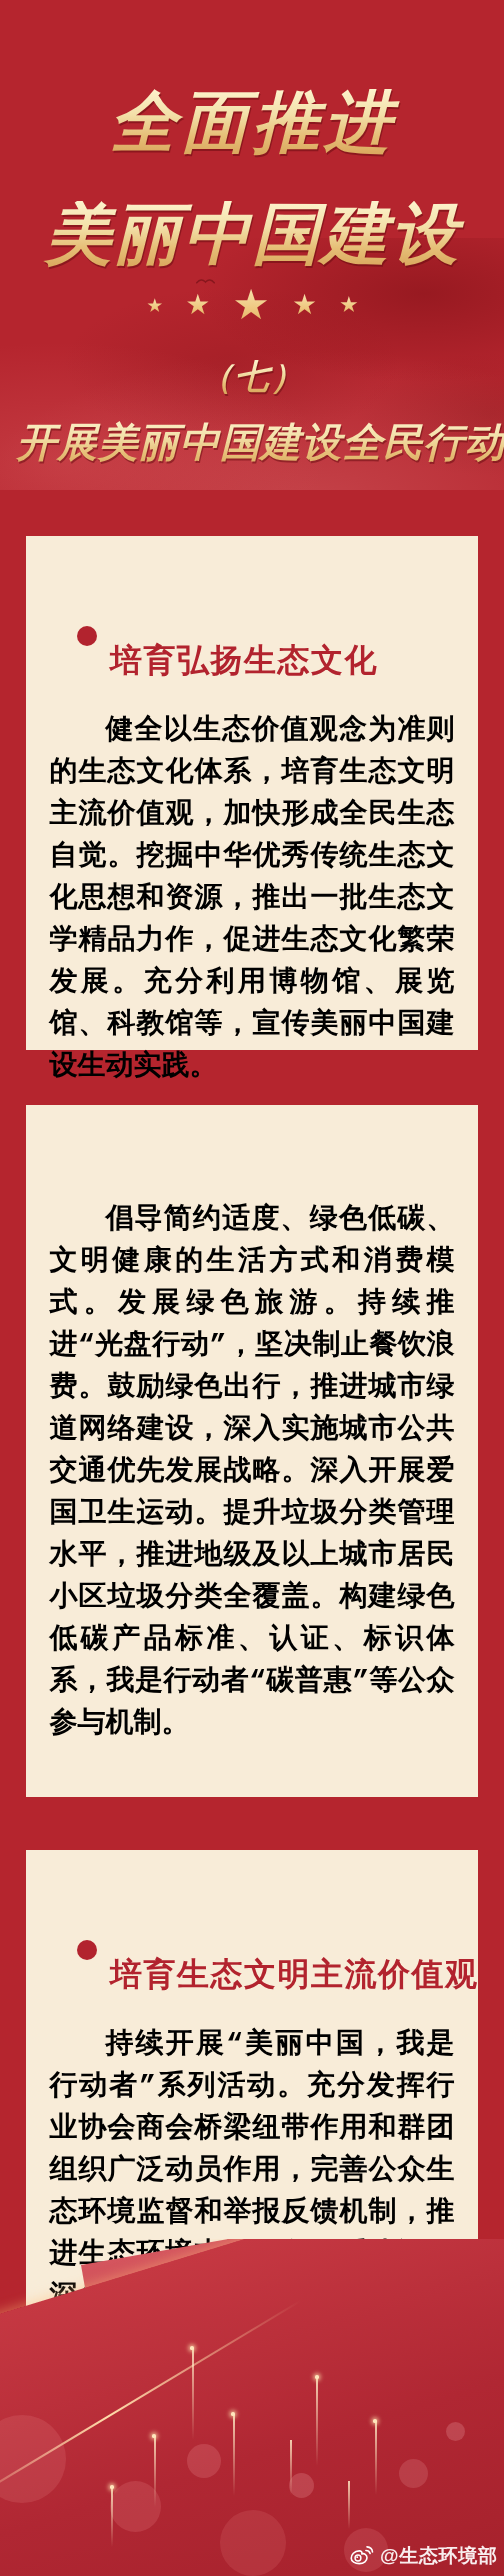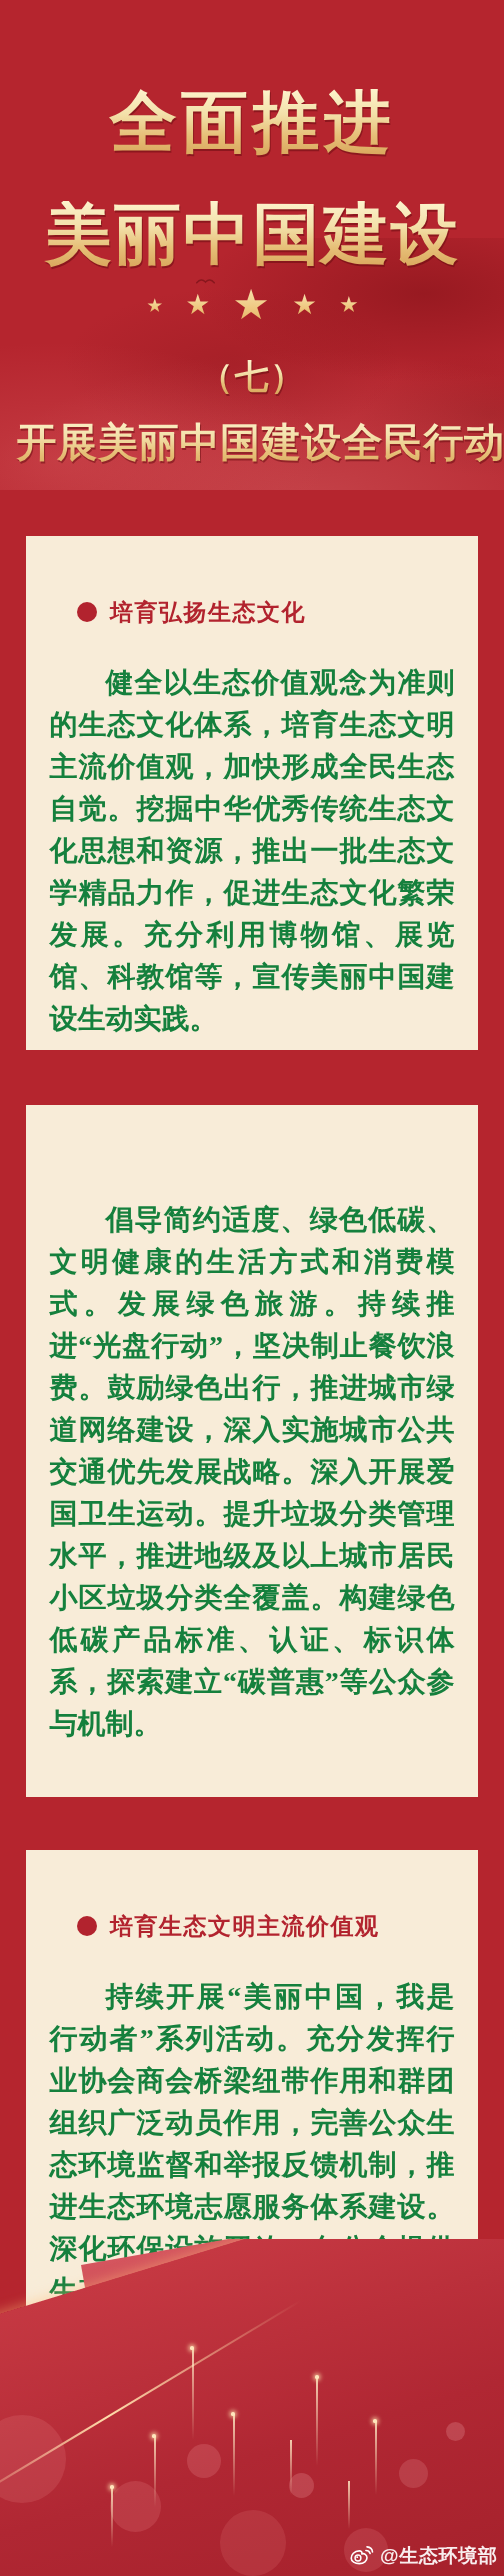--- a/index.html
+++ b/index.html
@@ -22,20 +22,21 @@
       radial-gradient(454px 205px at 62% 105%, rgba(235,140,140,.28), rgba(235,140,140,0) 75%),
       radial-gradient(190px 88px at 97% 70%, rgba(150,30,34,.5), rgba(150,30,34,0) 70%);
   }
   .bird{position:absolute;top:277px;left:196px;opacity:.75;}
 
   
   .gold{
     background:linear-gradient(180deg,#fdf3cd 0%,#f3e0a9 38%,#e6bf77 70%,#d9a65c 100%);
     -webkit-background-clip:text;background-clip:text;color:transparent;
     filter:drop-shadow(1.5px 2.2px 0.7px rgba(100,10,14,.5));
+    font-style:italic;
   }
 
   .title-line{
     position:absolute;left:0;width:100%;text-align:center;
     font-family:"Liberation Serif","DejaVu Serif",serif;
     font-weight:bold;font-size:67px;letter-spacing:4.4px;line-height:1;
     white-space:nowrap;
   }
   .title-1{top:89px;}
   .title-2{top:192px;letter-spacing:2.2px;margin-top:9px;}
@@ -76,27 +77,28 @@
     z-index:2;
   }
   .card-1{top:536px;height:514px;}
   .card-2{top:1105px;height:692px;}
   .card-3{top:1850px;height:525px;clip-path:polygon(0 0,100% 0,100% 468px,0 514px);}
 
   .heading-row{display:flex;align-items:center;gap:13px;padding:0 23.4px 0 51px;}
   .bullet{width:20px;height:20px;border-radius:50%;background:#b2232e;flex:0 0 auto;}
   .card-heading{
     font-family:"Liberation Sans","DejaVu Sans",sans-serif;
-    font-weight:bold;font-size:23px;line-height:32px;color:#b2232e;letter-spacing:1.5px;
+    font-weight:bold;font-size:32px;line-height:32px;color:#b2232e;letter-spacing:1.5px;
     white-space:nowrap;
+    margin-top:48px;
   }
   .card-body{
     margin:34px 23.4px 0 23.4px;
-    font-family:Liberation Serif, serif;
-    font-weight:bold;font-size:28px;line-height:42px;color:#15803d;
+    font-family:Liberation Mono, monospace;
+    font-weight:bold;font-size:28px;line-height:42px;color:#000000;
     text-align:justify;text-indent:2em;
   }
 
   
   .bottom-decor{position:absolute;left:0;top:2239px;width:505px;height:337px;overflow:hidden;z-index:3;}
   .band-light{
     position:absolute;top:26px;left:81px;width:717px;height:315px;
     transform:rotate(-10deg);transform-origin:top left;
     background:linear-gradient(180deg,#d4555e 0%,#c23a45 55%,#b42b36 100%);
   }
@@ -178,21 +180,21 @@
 
   <div class="card card-1">
     <div class="heading-row">
       <span class="bullet"></span>
       <span class="card-heading">培育弘扬生态文化</span>
     </div>
     <p class="card-body">健全以生态价值观念为准则的生态文化体系，培育生态文明主流价值观，加快形成全民生态自觉。挖掘中华优秀传统生态文化思想和资源，推出一批生态文学精品力作，促进生态文化繁荣发展。充分利用博物馆、展览馆、科教馆等，宣传美丽中国建设生动实践。</p>
   </div>
 
   <div class="card card-2">
-    <p class="card-body">倡导简约适度、绿色低碳、文明健康的生活方式和消费模式。发展绿色旅游。持续推进“光盘行动”，坚决制止餐饮浪费。鼓励绿色出行，推进城市绿道网络建设，深入实施城市公共交通优先发展战略。深入开展爱国卫生运动。提升垃圾分类管理水平，推进地级及以上城市居民小区垃圾分类全覆盖。构建绿色低碳产品标准、认证、标识体系，探索建立“碳普惠”等公众参与机制。</p>
+    <p class="card-body">倡导简约适度、绿色低碳、文明健康的生活方式和消费模式。发展绿色旅游。持续推进“光盘行动”，坚决制止餐饮浪费。鼓励绿色出行，推进城市绿道网络建设，深入实施城市公共交通优先发展战略。深入开展爱国卫生运动。提升垃圾分类管理水平，推进地级及以上城市居民小区垃圾分类全覆盖。构建绿色低碳产品标准、认证、标识体系，我是行动者“碳普惠”等公众参与机制。</p>
   </div>
 
   <div class="card card-3">
     <div class="heading-row">
       <span class="bullet"></span>
       <span class="card-heading">培育生态文明主流价值观</span>
     </div>
     <p class="card-body">持续开展“美丽中国，我是行动者”系列活动。充分发挥行业协会商会桥梁纽带作用和群团组织广泛动员作用，完善公众生态环境监督和举报反馈机制，推进生态环境志愿服务体系建设。深化环保设施开放，向公众提供生态文明宣传教育服务。</p>
   </div>
 

